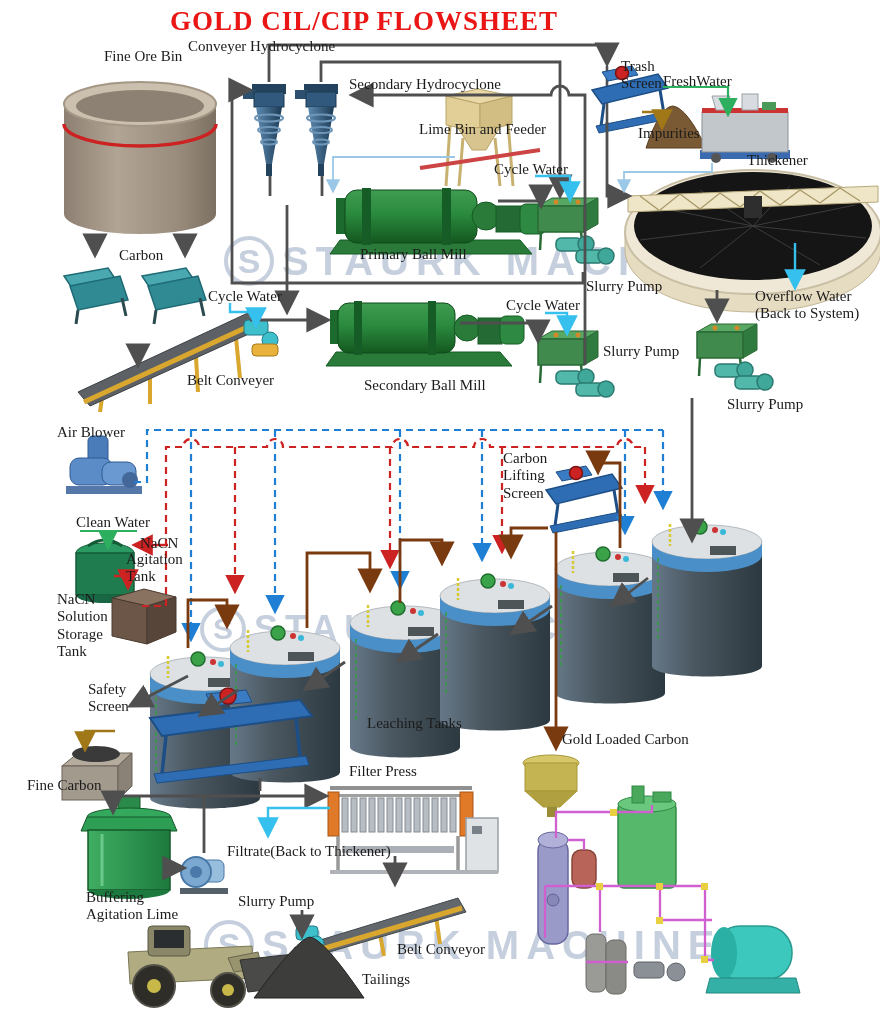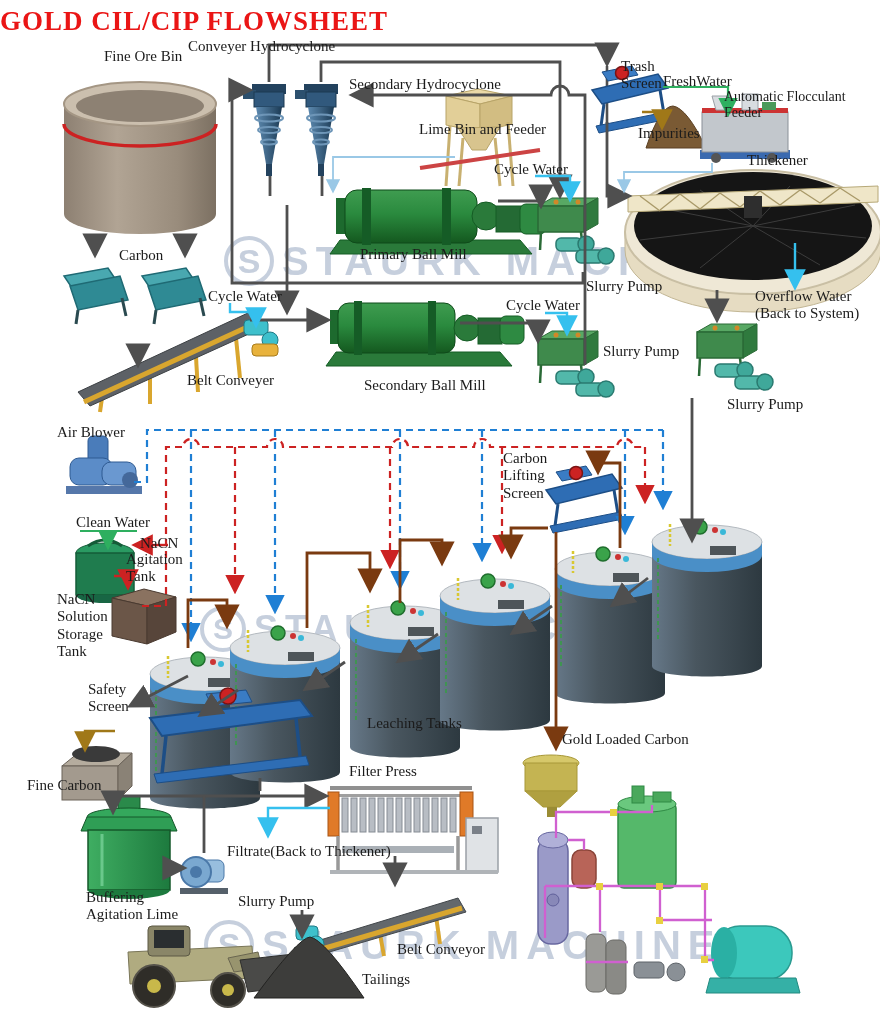--- a/index.html
+++ b/index.html
@@ -1,18 +1,18 @@
 <!DOCTYPE html>
 <html><head>
 <meta charset="utf-8">
 <style>
   html,body{margin:0;padding:0;background:#ffffff;}
   #stage{position:relative;width:880px;height:1013px;background:#ffffff;overflow:hidden;
          font-family:"Liberation Serif",serif;}
-  #title{position:absolute;left:0;top:6px;width:728px;
+  #title{position:absolute;left:0;top:6px;width:728px;text-align:center;
          font-size:27px;font-weight:bold;color:#ea1515;letter-spacing:1px;}
   .lb{position:absolute;font-size:15px;line-height:1.15;color:#1b1b1b;white-space:pre-line;z-index:6;}
   .lb.small{font-size:14px;}
   svg.layer{position:absolute;left:0;top:0;z-index:2;}
   #equip{z-index:1;}
   #lines{z-index:3;}
   .wm{position:absolute;display:flex;align-items:center;gap:8px;z-index:0;
       color:rgba(120,140,175,0.42);font-family:"Liberation Sans",sans-serif;font-weight:bold;}
   .wm .circ{display:flex;align-items:center;justify-content:center;border:4px solid rgba(120,140,175,0.42);
       border-radius:50%;}
@@ -537,21 +537,20 @@
     </g>
   </svg>
 
   <div class="lb" style="left:104px;top:48px">Fine Ore Bin</div>
   <div class="lb" style="left:188px;top:38px">Conveyer Hydrocyclone</div>
   <div class="lb" style="left:349px;top:76px">Secondary Hydrocyclone</div>
   <div class="lb" style="left:419px;top:121px">Lime Bin and Feeder</div>
   <div class="lb" style="left:621px;top:58px">Trash
 Screen</div>
   <div class="lb" style="left:663px;top:73px">FreshWater</div>
-  <div class="lb small" style="left:724px;top:89px">Automatic Flocculant Feeder</div>
   <div class="lb" style="left:638px;top:125px">Impurities</div>
   <div class="lb" style="left:747px;top:152px">Thickener</div>
   <div class="lb" style="left:494px;top:161px">Cycle Water</div>
   <div class="lb" style="left:360px;top:246px">Primary Ball Mill</div>
   <div class="lb" style="left:586px;top:278px">Slurry Pump</div>
   <div class="lb" style="left:119px;top:247px">Carbon</div>
   <div class="lb" style="left:208px;top:288px">Cycle Water</div>
   <div class="lb" style="left:187px;top:372px">Belt Conveyer</div>
   <div class="lb" style="left:364px;top:377px">Secondary Ball Mill</div>
   <div class="lb" style="left:506px;top:297px">Cycle Water</div>

